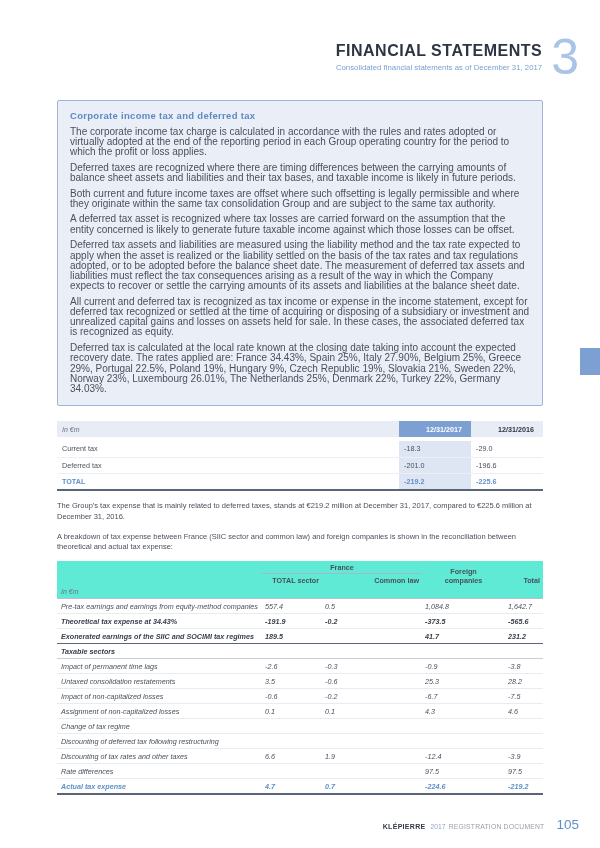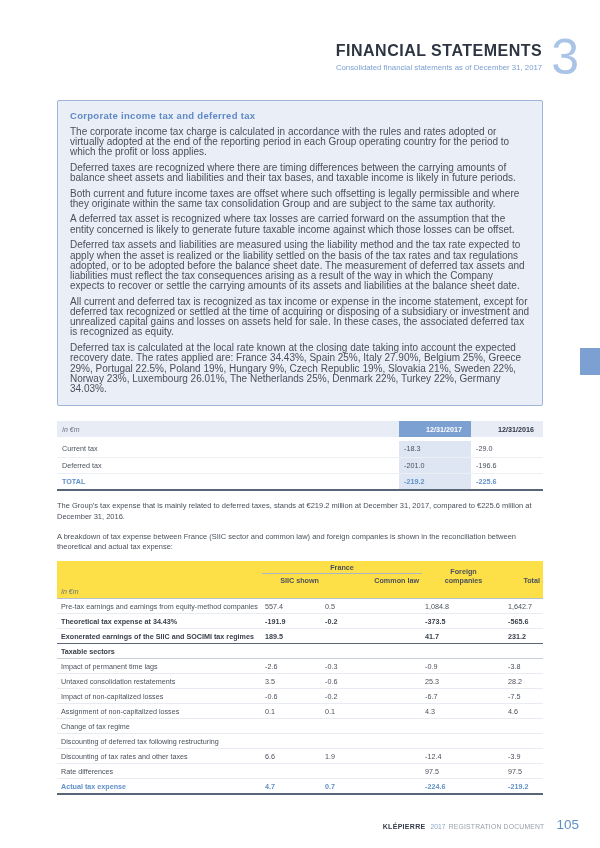--- a/index.html
+++ b/index.html
@@ -36,31 +36,31 @@
   .t1 td { padding:3.2px 9px 3.2px 5px; }
   .t1 tbody td.shade { background:#dde6f2; }
   .t1 tbody tr { border-bottom:1px solid #eceff4; }
   .t1 tbody tr.r-total { border-bottom:2px solid #5a6578; }
   .t1 tr.r-total td { color:#6090c8; font-weight:bold; }
   .t1 col.c-num { width:72px; }
   
   .mid-text { font-size:7.5px; line-height:10.2px; color:#4a505c; margin-top:10px; }
   
   .t2 { margin-top:9px; }
-  .t2 thead { background:#fde047; }
+  .t2 thead { background:#5eead4; }
   .t2 thead th { padding:2px 3px; vertical-align:bottom; }
   .t2 th.france { text-align:center; border-bottom:1px solid #a9b5c9; padding-bottom:1px; font-size:7.2px; }
   .t2 th.colh { text-align:right; padding-bottom:13px; }
   .t2 th.foreign { text-align:center; }
   .t2 th.foreign span { display:inline-block; width:52px; text-align:center; }
   .t2 th.unit { vertical-align:bottom; padding:0 0 3px 4px; }
   .t2 thead { border-bottom:1px solid #b6c0ce; }
   .t2 td { padding:2.5px 3px; }
   .t2 td.lbl { padding-left:4px; }
-  .t2 tbody tr { border-bottom:1px solid #e8ebf1; }
+  .t2 tbody tr { border-bottom:1px solid #e8ebf1;font-style:italic; }
   .t2 tr.r-bold td { font-weight:bold; color:#3a404c; }
   .t2 tr.r-exon { border-top:1px solid #5a6578; border-bottom:1px solid #5a6578; }
   .t2 tr.r-section { border-bottom:1px solid #c9cfda; }
   .t2 tr.r-total2 { border-bottom:2px solid #5a6578; }
   .t2 tr.r-total2 td { color:#6090c8; font-weight:bold; }
   .t2 col.c-lbl { width:205px; }
   .t2 col.c-siic { width:60px; }
   .t2 col.c-common { width:100px; }
   .t2 col.c-foreign { width:83px; }
   .t2 col.c-total { width:38px; }
@@ -142,21 +142,21 @@
           <col class="c-total">
       </colgroup>
       <thead>
         <tr>
           <th class="unit" rowspan="2">In €m</th>
           <th class="france" colspan="2">France</th>
           <th class="colh foreign" rowspan="2"><span>Foreign companies</span></th>
           <th class="colh" rowspan="2">Total</th>
         </tr>
         <tr>
-          <th class="colh">SIIC shown</th>
+          <th class="colh">TOTAL sector</th>
           <th class="colh">Common law</th>
         </tr>
       </thead>
       <tbody>
         <tr>
           <td class="lbl">Pre-tax earnings and earnings from equity-method companies</td>
           <td class="num">557.4</td>
           <td class="num">0.5</td>
           <td class="num">1,084.8</td>
           <td class="num">1,642.7</td>

